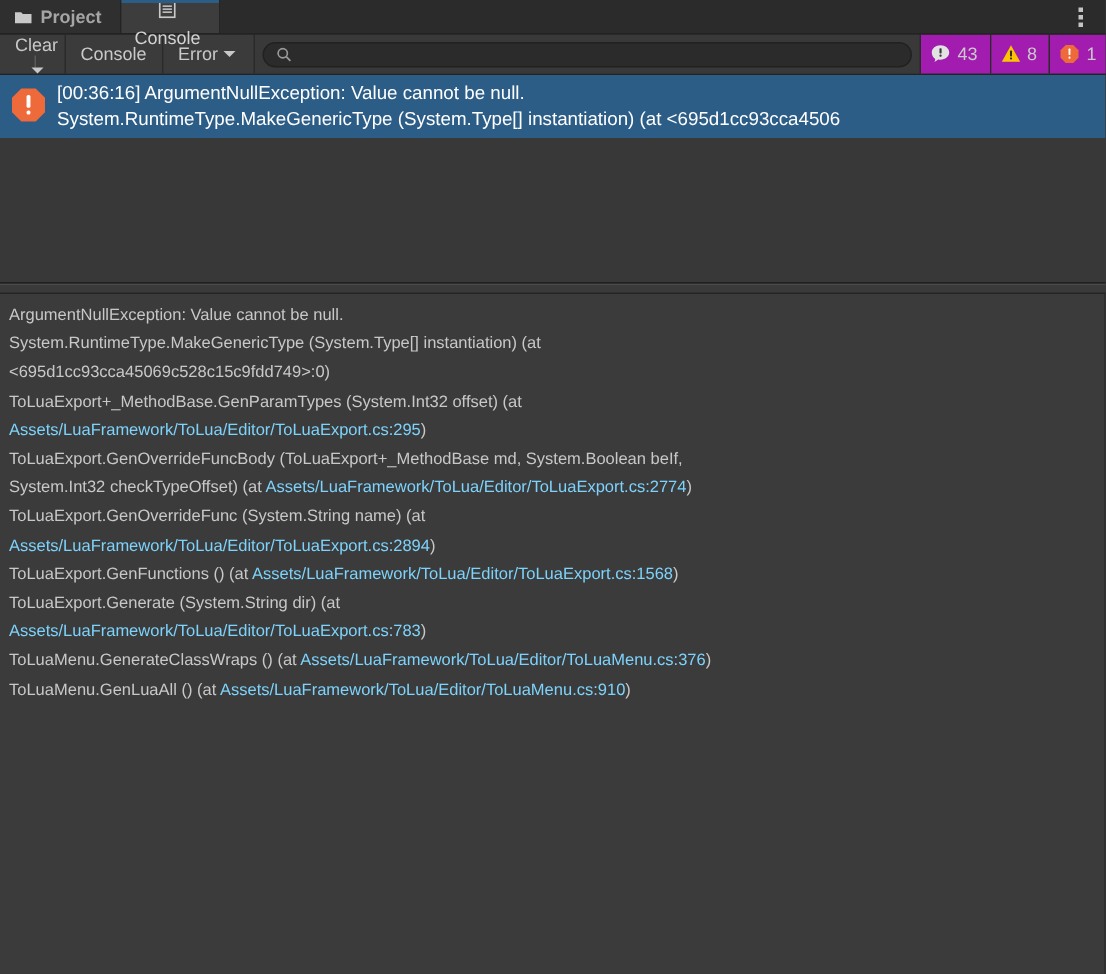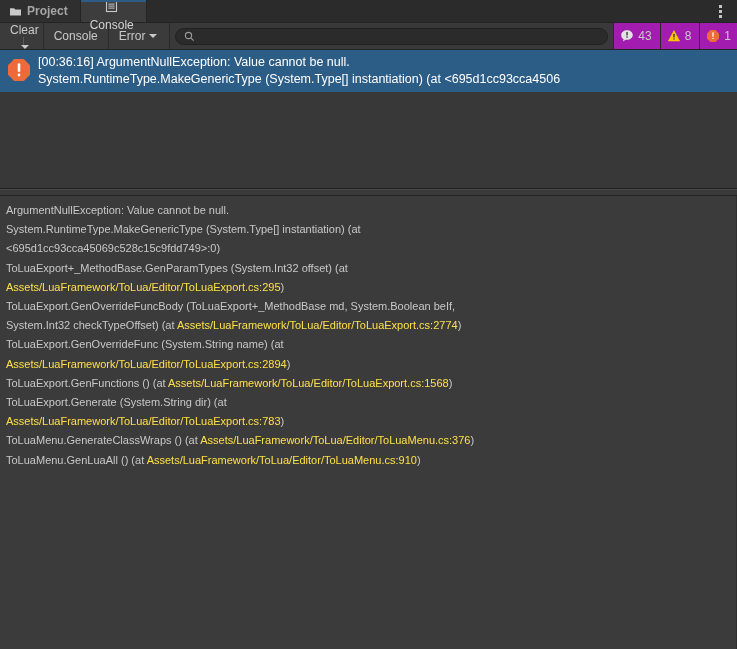--- a/index.html
+++ b/index.html
@@ -245,21 +245,21 @@
   .stack {
     font-size: 11px;
     line-height: 19.2px;
     color: #c8c8c8;
     white-space: pre-wrap;
     word-break: break-word;
     font-family: "Liberation Sans", sans-serif;
     cursor: text;
   }
   .stack .lnk {
-    color: #fde047;
+    color: #7dd3fc;
     cursor: pointer;
   }
 </style>
 </head>
 <body>
 
 <div class="window">
 
   <div class="tabbar">
 

